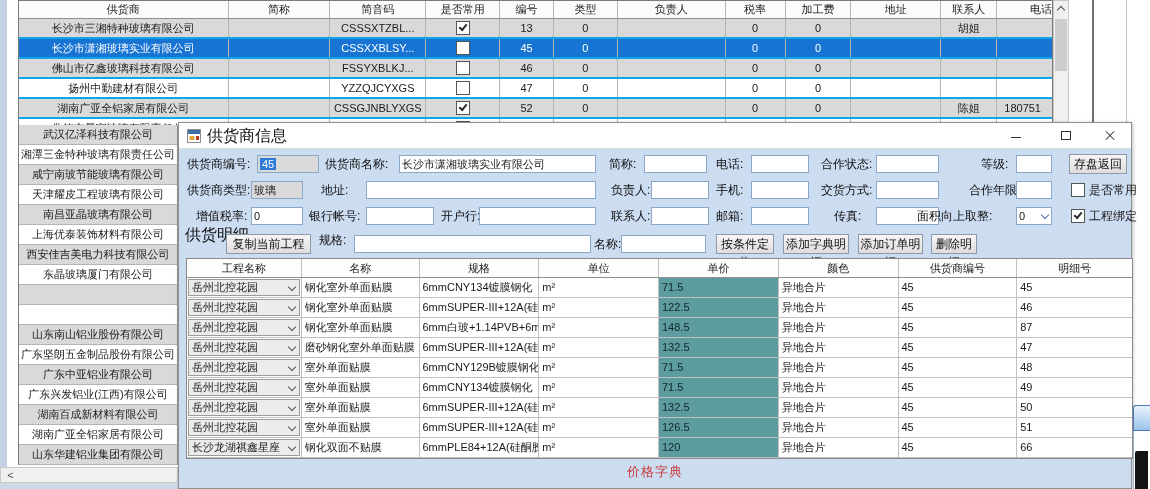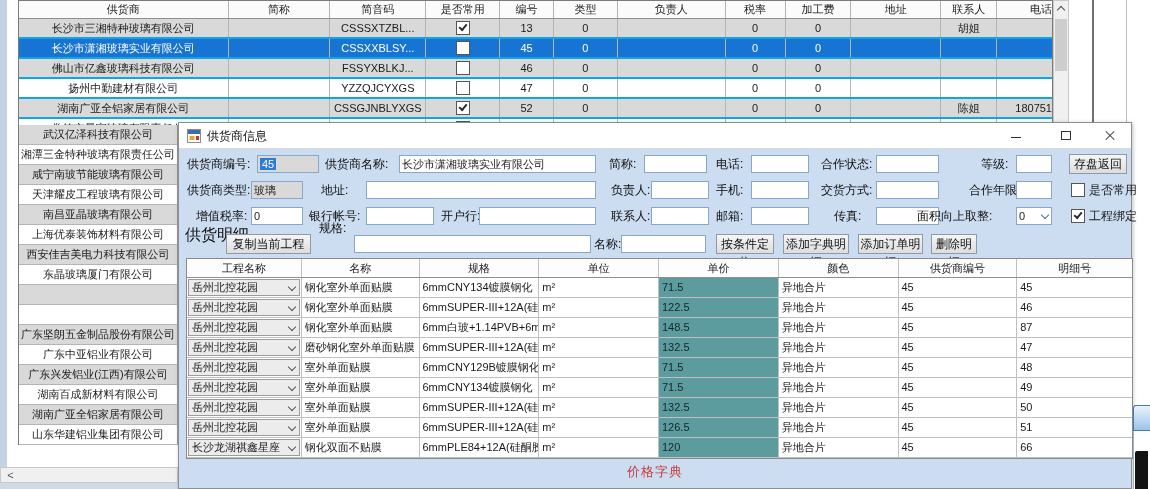--- a/index.html
+++ b/index.html
@@ -7,21 +7,21 @@
           font-family:"Liberation Sans","DejaVu Sans",sans-serif;font-size:11px;color:#1a1a1a;}
   
   .frame-strip{position:absolute;left:0;top:0;width:7px;height:489px;background:#c4d2e6;}
   .mgrid{position:absolute;left:18px;top:0;width:1035px;border:1px solid #7a7a7a;border-bottom:none;box-sizing:border-box;background:#14b8a6;}
   .mrow{display:flex;height:18px;line-height:18px;border-bottom:2px solid #0ea5e9;background:#fff;}
   .mrow.mhead{height:17px;line-height:17px;background:#fbfbfb;border-bottom:1px solid #8f8f8f;}
   .mbody .mrow:nth-child(odd){background:#d9d9d9;}
   .mbody .mrow.selected{background:#1874d2;color:#fff;}
   .mc{display:block;box-sizing:border-box;border-right:1px solid #b4b4b4;text-align:center;overflow:hidden;white-space:nowrap;}
   .c0{width:210px}.c1{width:102px}.c2{width:96px}.c3{width:74px}.c4{width:54px}.c5{width:64px}
-  .c6{width:108px}.c7{width:60px}.c8{width:66px}.c9{width:90px}.c10{width:56px}.c11{width:55px;border-right:none;text-align:right;padding-right:0}
+  .c6{width:108px}.c7{width:60px}.c8{width:66px}.c9{width:90px}.c10{width:56px}.c11{width:55px;border-right:none;text-align:right;padding-right:11px}
   .mhead .c11{text-align:right;padding-right:0}
   
   .cb{position:relative;display:inline-block;width:12px;height:12px;background:#fff;border:1px solid #555;vertical-align:middle;margin-top:-2px;}
   .cb.on::after{content:"";position:absolute;left:2px;top:2px;width:6px;height:3px;border-left:2px solid #2b2b2b;border-bottom:2px solid #2b2b2b;transform:rotate(-50deg);}
   
   .llist{position:absolute;left:18px;top:125px;width:160px;border-left:1px solid #7a7a7a;box-sizing:border-box;}
   .lrow{height:19px;line-height:19px;border-bottom:1px solid #b4b4b4;border-right:1px solid #9a9a9a;text-align:center;overflow:hidden;white-space:nowrap;background:#fff;}
   .llist .lrow:nth-child(odd){background:#d9d9d9;}
   
   .vscroll{position:absolute;left:1053px;top:0;width:16px;height:125px;background:#f0f0f0;border:1px solid #c8c8c8;box-sizing:border-box;}
@@ -30,21 +30,21 @@
   .vthumb{position:absolute;left:1px;top:18px;width:12px;height:52px;background:#cdcdcd;}
   .hscroll{position:absolute;left:0px;top:467px;width:178px;height:16px;background:#f0f0f0;border:1px solid #c9c9c9;box-sizing:border-box;}
   .hscroll .arr{position:absolute;left:2px;top:0;width:15px;height:14px;color:#555;font-size:11px;line-height:14px;text-align:center;}
   .bottom-strip{position:absolute;left:0;top:483px;width:178px;height:6px;background:#cfd9e8;}
   .win-right-border{position:absolute;left:1092px;top:0;width:2px;height:124px;background:#707070;}
   .faint-vline{position:absolute;left:1126px;top:0;width:1px;height:124px;background:#c0c0c0;}
   
   .dialog{position:absolute;left:178px;top:122px;width:954px;height:367px;background:#ccdcf1;border:1px solid #8f8f8f;box-sizing:border-box;box-shadow:1px 1px 4px rgba(0,0,0,.25);}
   .titlebar{position:absolute;left:0;top:0;width:100%;height:26px;background:#fff;border-bottom:1px solid #dcdcdc;box-sizing:border-box;}
   .titlebar .ticon{position:absolute;left:8px;top:6px;width:14px;height:14px;}
-  .titlebar .ttext{position:absolute;left:28px;top:0;height:26px;line-height:26px;font-size:12px;color:#111;}
+  .titlebar .ttext{position:absolute;left:28px;top:0;height:26px;line-height:26px;font-size:16px;color:#111;}
   .wbtn{position:absolute;top:2px;width:30px;height:21px;}
   .wmin{left:822px}.wmax{left:872px}.wclose{left:916px}
   .wmin::after{content:"";position:absolute;left:10px;top:12px;width:10px;height:1px;background:#333;}
   .wmax::after{content:"";position:absolute;left:10px;top:6px;width:8px;height:7px;border:1px solid #333;}
   .wclose::before,.wclose::after{content:"";position:absolute;left:9px;top:10px;width:12px;height:1px;background:#333;}
   .wclose::before{transform:rotate(45deg);}  .wclose::after{transform:rotate(-45deg);}
   .lbl{position:absolute;height:18px;line-height:18px;font-size:12px;color:#101010;white-space:nowrap;}
   .fld{position:absolute;height:18px;background:#fff;border:1px solid #89a7c8;box-sizing:border-box;font-size:11px;line-height:16px;padding:0 2px;overflow:hidden;white-space:nowrap;}
   .fld.ro{background:#d9d9d9;}
   .sel{background:#2e7cd6;color:#fff;padding:0 2px;}
@@ -187,20 +187,21 @@
     <div class="lrow"><span>武汉亿泽科技有限公司</span></div>
       <div class="lrow"><span>湘潭三金特种玻璃有限责任公司</span></div>
       <div class="lrow"><span>咸宁南玻节能玻璃有限公司</span></div>
       <div class="lrow"><span>天津耀皮工程玻璃有限公司</span></div>
       <div class="lrow"><span>南昌亚晶玻璃有限公司</span></div>
       <div class="lrow"><span>上海优泰装饰材料有限公司</span></div>
       <div class="lrow"><span>西安佳吉美电力科技有限公司</span></div>
       <div class="lrow"><span>东晶玻璃厦门有限公司</span></div>
       <div class="lrow"><span></span></div>
       <div class="lrow"><span></span></div>
+      <div class="lrow"><span>山东南山铝业股份有限公司</span></div>
       <div class="lrow"><span>广东坚朗五金制品股份有限公司</span></div>
       <div class="lrow"><span>广东中亚铝业有限公司</span></div>
       <div class="lrow"><span>广东兴发铝业(江西)有限公司</span></div>
       <div class="lrow"><span>湖南百成新材料有限公司</span></div>
       <div class="lrow"><span>湖南广亚全铝家居有限公司</span></div>
       <div class="lrow"><span>山东华建铝业集团有限公司</span></div>
   </div>
 
   <div class="vscroll">
     <span class="arr">
@@ -270,21 +271,21 @@
     <span class="lbl" style="left:537px;top:84px">邮箱:</span>
     <span class="fld" style="left:572px;top:84px;width:58px"></span>
     <span class="lbl" style="left:655px;top:84px">传真:</span>
     <span class="fld" style="left:697px;top:84px;width:63px"></span>
     <span class="lbl" style="left:738px;top:84px">面积向上取整:</span>
     <span class="combo" style="left:837px;top:84px;width:36px"><span>0</span><span class="chev"></span></span>
     <span class="cbl" style="left:892px;top:84px"><span class="cb on"></span><span>工程绑定</span></span>
 
     <span class="secl" style="left:6px;top:102px">供货明细</span>
     <span class="btn" style="left:47px;top:111px;width:85px">复制当前工程</span>
-    <span class="lbl" style="left:140px;top:96px">规格:</span>
+    <span class="lbl" style="left:140px;top:108px">规格:</span>
     <span class="fld" style="left:175px;top:112px;width:237px"></span>
     <span class="lbl" style="left:415px;top:112px">名称:</span>
     <span class="fld" style="left:442px;top:112px;width:85px"></span>
     <span class="btn" style="left:537px;top:111px;width:58px">按条件定位</span>
     <span class="btn" style="left:604px;top:111px;width:66px">添加字典明细</span>
     <span class="btn" style="left:679px;top:111px;width:65px">添加订单明细</span>
     <span class="btn" style="left:752px;top:111px;width:46px">删除明细</span>
 
     <div class="dgrid">
       <div class="drow dhead">

